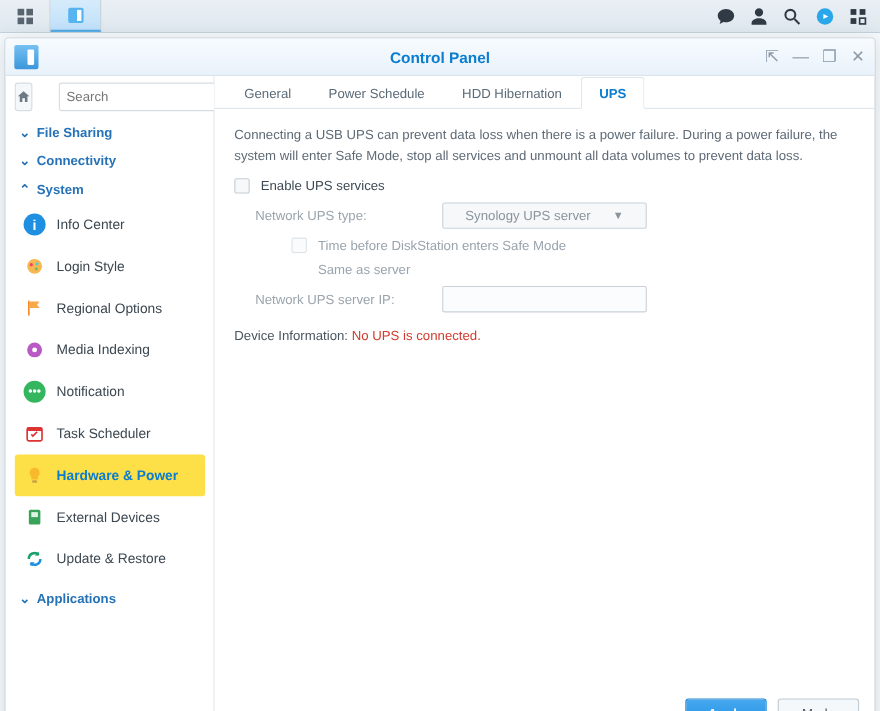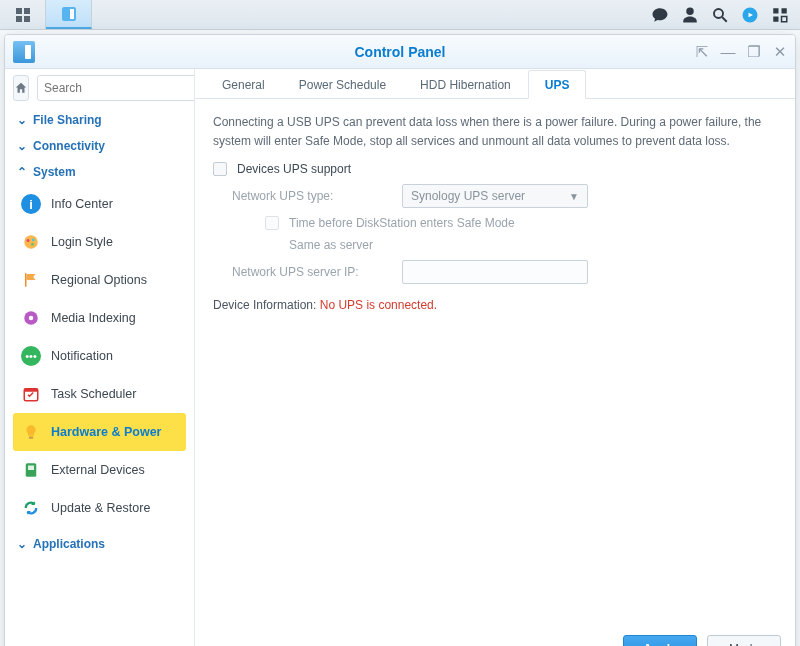--- a/index.html
+++ b/index.html
@@ -19,21 +19,21 @@
 .titlebar .title { position:absolute; left:0; right:0; text-align:center; font-weight:700; font-size:14px; color:#0a7dd1; pointer-events:none; }
 .titlebar .app-icon { width:22px; height:22px; margin-left:8px; background:linear-gradient(#76c0f2,#3a97da); border-radius:2px; display:flex; align-items:center; justify-content:center; }
 .titlebar .app-icon .stripe{width:6px;height:14px;background:#fff;margin-left:8px;border-radius:1px;}
 .titlebar .win-ctrls { position:absolute; right:6px; display:flex; gap:8px; }
 .titlebar .win-ctrls span { width:18px; height:18px; color:#8c9aa7; font-size:15px; line-height:18px; text-align:center; cursor:pointer; }
 
 .body { flex:1; display:flex; min-height:0; }
 
 
 .sidebar { width:190px; border-right:1px solid #e3e9ef; display:flex; flex-direction:column; padding:6px 8px; overflow:auto; }
-.search-row { display:flex; gap:8px; margin-bottom:6px; align-items:center; }
+.search-row { display:flex; gap:24px; margin-bottom:6px; align-items:center; }
 .home-btn { width:28px; height:26px; border:1px solid #d5dde4; background:#f5f8fb; border-radius:3px; display:flex; align-items:center; justify-content:center; cursor:pointer; color:#6d7a86; }
 .search { flex:1; height:26px; border:1px solid #d5dde4; border-radius:3px; padding:0 6px; font-size:12px; color:#666; }
 .section-hd { display:flex; align-items:center; gap:6px; font-size:12px; font-weight:700; color:#2672b6; padding:6px 4px; cursor:pointer; }
 .section-hd .chev { width:10px; display:flex; justify-content:center; color:#2672b6; }
 .nav-item { display:flex; align-items:center; gap:10px; font-size:12.5px; color:#3c4750; padding:9px 6px 9px 8px; border-radius:3px; cursor:pointer; }
 .nav-item.active { background:#fde047; color:#0a7dd1; font-weight:600; }
 .nav-item .ico { width:20px; height:20px; display:flex; align-items:center; justify-content:center; border-radius:50%; }
 
 
 .content { flex:1; display:flex; flex-direction:column; }
@@ -43,21 +43,21 @@
 
 .panel { flex:1; padding:14px 18px; position:relative; font-size:12px; color:#4a5560; }
 .desc { color:#5e6a76; line-height:1.55; margin-bottom:12px; }
 .row { display:flex; align-items:center; margin:8px 0; }
 .chk { width:14px; height:14px; border:1px solid #c3ccd4; background:#f6f8fa; margin-right:10px; border-radius:2px; }
 .chk.dis { opacity:.55; }
 .lbl { color:#3d4954; }
 .lbl.dis { color:#9aa4ad; }
 .indent { margin-left:19px; }
 .indent2 { margin-left:52px; }
-.sel { width:186px; height:24px; border:1px solid #c9d2da; background:#f6f8fa; border-radius:2px; display:flex; align-items:center; justify-content:space-between; padding:0 8px; color:#8a949d; cursor:pointer; }
+.sel { width:186px; height:24px; border:1px solid #c9d2da; background:#f6f8fa; border-radius:2px; display:flex; align-items:center; justify-content:space-between; padding:0 20px; color:#8a949d; cursor:pointer; }
 .sel .caret { font-size:10px; color:#8a949d; }
 .txt-in { width:186px; height:24px; border:1px solid #c9d2da; background:#fbfcfd; border-radius:2px; padding:0 6px; color:#666; }
 .dev-info { margin-top:14px; }
 .dev-info .k { color:#4a5560; }
 .dev-info .v { color:#d23b2e; }
 
 .footer { position:absolute; right:14px; bottom:10px; display:flex; gap:10px; }
 .btn { height:28px; min-width:74px; border-radius:3px; font-size:12px; border:1px solid #bfc9d2; background:#f5f8fa; color:#4a5560; cursor:pointer; }
 .btn.primary { background:linear-gradient(#46a8ef,#1f8fe2); border-color:#1f86d6; color:#fff; font-weight:600; }
 
@@ -245,21 +245,21 @@
         <div class="tab">Power Schedule</div>
         <div class="tab">HDD Hibernation</div>
         <div class="tab active">UPS</div>
       </div>
 
       <div class="panel">
         <div class="desc">Connecting a USB UPS can prevent data loss when there is a power failure. During a power failure, the system will enter Safe Mode, stop all services and unmount all data volumes to prevent data loss.</div>
 
         <div class="row">
           <span class="chk"></span>
-          <span class="lbl">Devices UPS support</span>
+          <span class="lbl">Enable UPS services</span>
         </div>
 
         <div class="row indent">
           <span class="lbl dis" style="width:170px">Network UPS type:</span>
           <div class="sel">
             <span>Synology UPS server</span>
             <span class="caret">▼</span>
           </div>
         </div>
 

